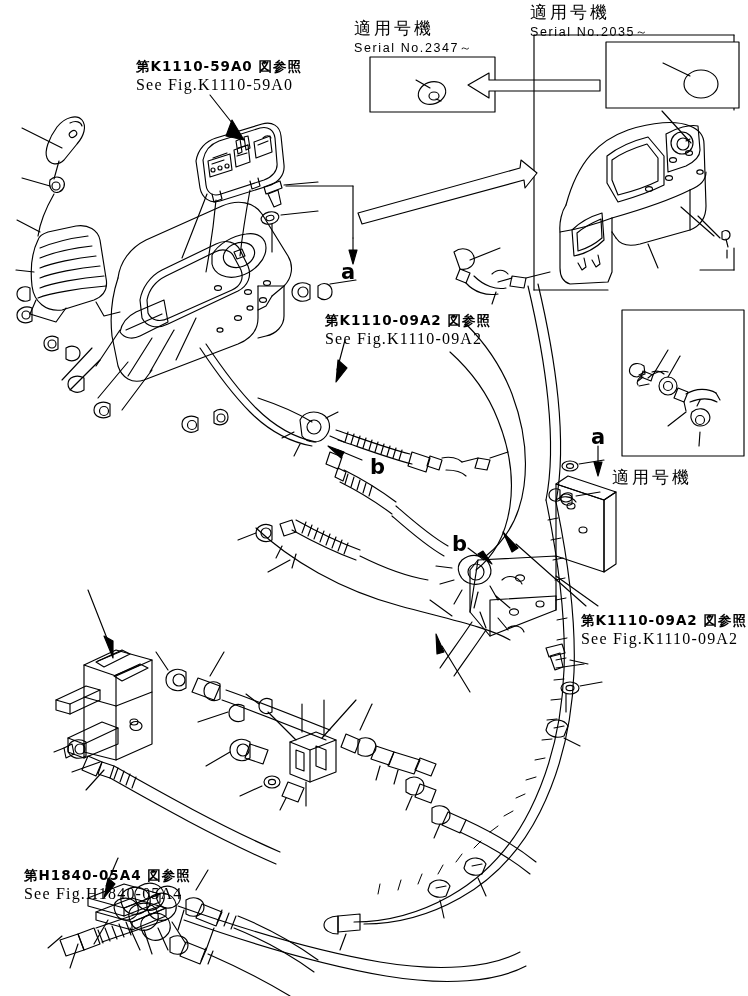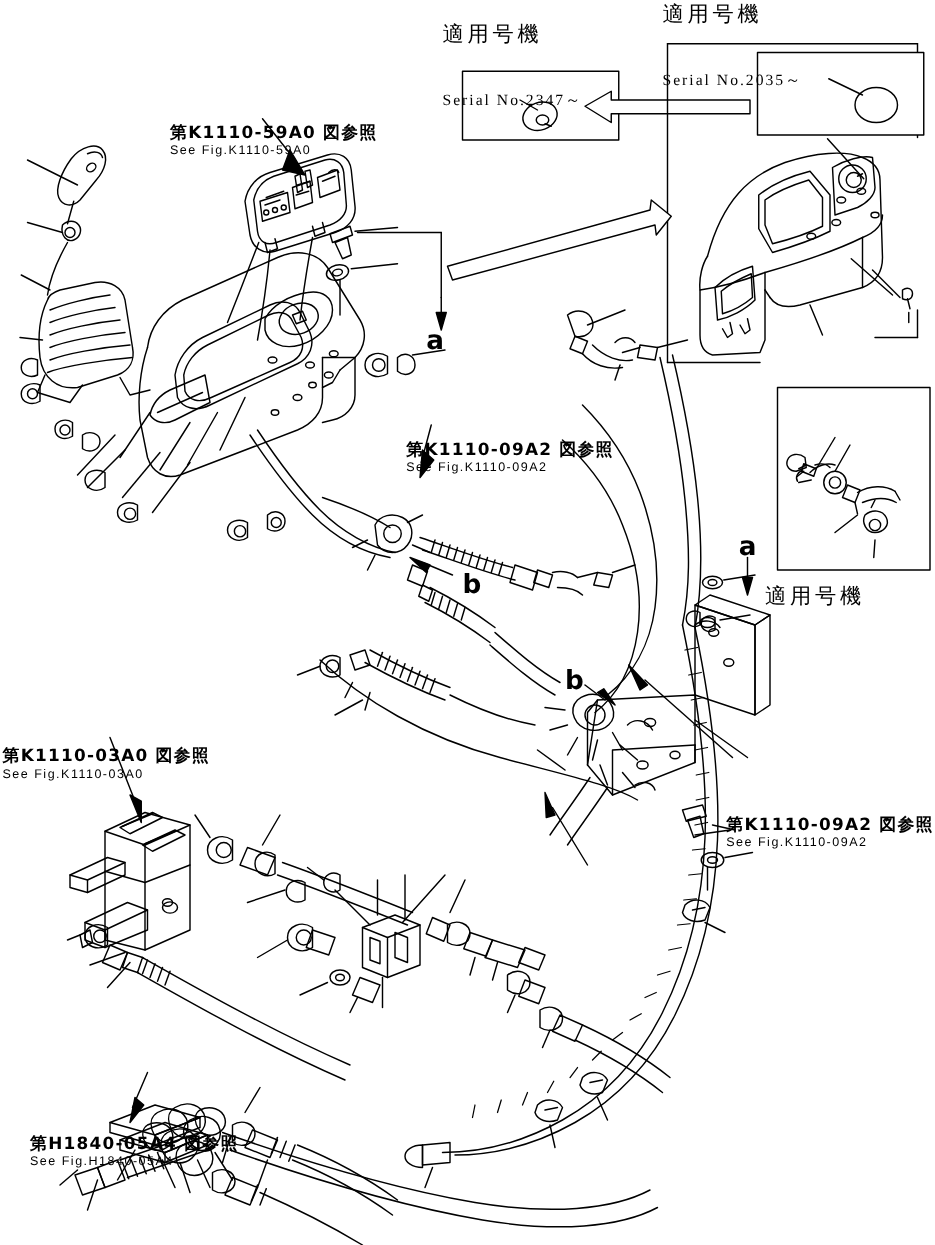--- a/index.html
+++ b/index.html
@@ -2,27 +2,27 @@
 <html><head>
 <meta charset="utf-8">
 <style>
   html,body{margin:0;padding:0;background:#fff;}
   body{width:748px;height:996px;position:relative;overflow:hidden;
        font-family:"DejaVu Sans Mono","Liberation Mono",monospace;}
   #sheet{position:absolute;left:0;top:0;width:748px;height:996px;background:#fff;}
   svg.art{position:absolute;left:0;top:0;width:748px;height:996px;}
   .lbl{position:absolute;color:#000;white-space:pre;}
   .jp{font-family:"DejaVu Sans","Liberation Sans",sans-serif;font-size:13.5px;
-      letter-spacing:1px;font-weight:600;margin-top:40px;}
-  .en{font-family:Liberation Sans, sans-serif;font-size:10px;
+      letter-spacing:1px;font-weight:600;}
+  .en{font-family:Liberation Serif, serif;font-size:16px;
       letter-spacing:1.2px;}
   .ser-jp{font-family:"DejaVu Sans","Liberation Sans",sans-serif;font-size:17px;
       letter-spacing:3px;font-weight:400;}
-  .ser-en{font-family:Liberation Serif, serif;font-size:12.5px;
-      letter-spacing:1.6px;margin-top:32px;}
+  .ser-en{font-family:Liberation Sans, sans-serif;font-size:12.5px;
+      letter-spacing:1.6px;}
   .mark{font-family:"DejaVu Sans","Liberation Sans",sans-serif;font-size:21px;
       font-weight:700;}
   .dwg{font-family:"DejaVu Sans Mono","Liberation Mono",monospace;font-size:13px;
       letter-spacing:3.5px;}
   .ref-block{position:absolute;line-height:1.28;}
 </style>
 </head>
 <body>
 
 <div id="sheet">
@@ -664,24 +664,20 @@
 <div class="ref-block" style="left:136px;top:58px;">
   <div class="jp">第K1110-59A0 図参照</div>
   <div class="en">See Fig.K1110-59A0</div>
 </div>
 
 <div class="ref-block" style="left:325px;top:312px;">
   <div class="jp">第K1110-09A2 図参照</div>
   <div class="en">See Fig.K1110-09A2</div>
 </div>
 
-<div class="ref-block" style="left:2px;top:557px;">
-  <div class="jp">第K1110-03A0 図参照</div>
-  <div class="en">See Fig.K1110-03A0</div>
-</div>
 
 <div class="ref-block" style="left:581px;top:612px;">
   <div class="jp">第K1110-09A2 図参照</div>
   <div class="en">See Fig.K1110-09A2</div>
 </div>
 
 
 <div class="ref-block" style="left:24px;top:867px;">
   <div class="jp">第H1840-05A4 図参照</div>
   <div class="en">See Fig.H1840-05A4</div>

